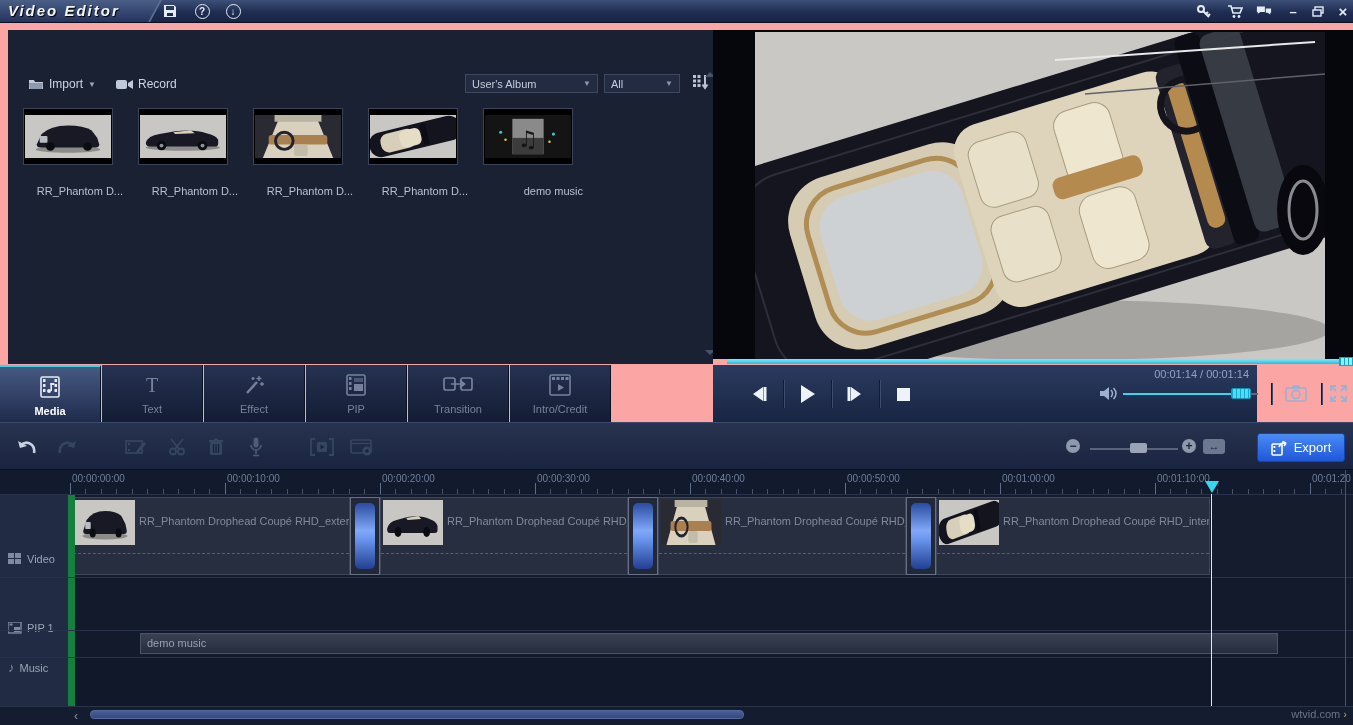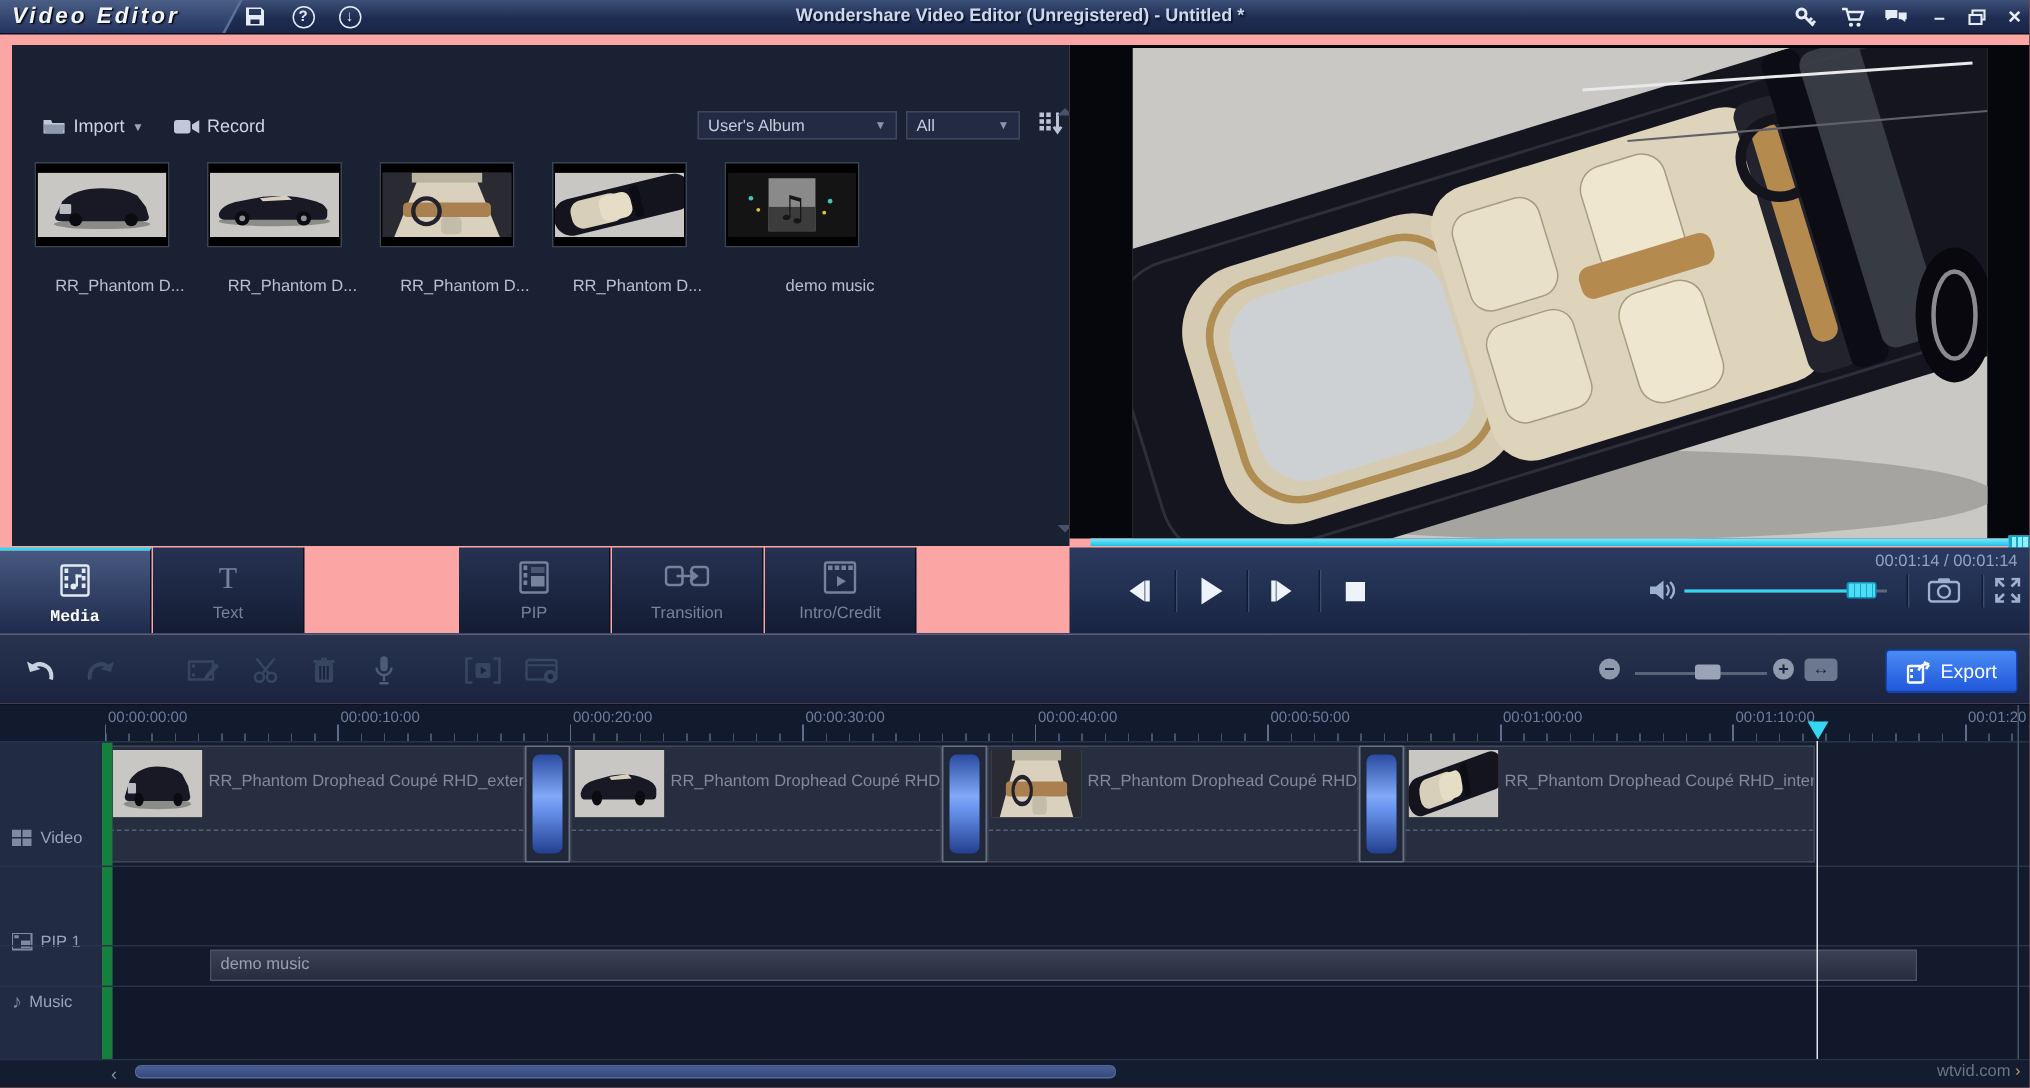--- a/index.html
+++ b/index.html
@@ -34,38 +34,38 @@
   .media-thumb .pic svg{width:100%;height:100%;}
   .media-label{margin-top:20px;font-size:11px;color:#b6c0d0;text-align:right;white-space:nowrap;overflow:hidden;}
   .panel-chevron{position:absolute;left:697px;width:0;height:0;border-left:5px solid transparent;border-right:5px solid transparent;}
 
   
   #preview-panel{position:absolute;left:713px;top:30px;width:640px;height:329px;background:#05070d;}
   #preview-image{position:absolute;left:42px;top:2px;width:570px;height:327px;}
   #seekbar{position:absolute;left:727px;top:359px;width:626px;height:5px;background:linear-gradient(#7ce9fb,#19c2e6);}
   #seek-handle{position:absolute;right:0;top:-2px;width:14px;height:9px;background:#8eeffd;border:1px solid #12a6c8;box-sizing:border-box;
      background-image:repeating-linear-gradient(90deg,#12a6c8 0 1px,transparent 1px 4px);}
-  #control-bar{position:absolute;left:713px;top:365px;width:640px;height:57px;background:linear-gradient(#2b3b60,#182442);}
+  #control-bar{position:absolute;left:713px;top:365px;width:544px;height:57px;background:linear-gradient(#2b3b60,#182442);}
   #time-display{position:absolute;right:8px;top:3px;font-size:11px;color:#8fa3c6;}
   .pbtn{position:absolute;top:14px;height:30px;width:44px;display:flex;align-items:center;justify-content:center;color:#eef3f9;}
   .pbtn-sep{position:absolute;top:15px;width:1px;height:28px;background:#101c36;border-right:1px solid #3c4c6e;}
   .ctl-sep{position:absolute;top:18px;width:1px;height:22px;background:#101c36;border-right:1px solid #3c4c6e;}
   #vol-track{position:absolute;left:410px;top:28px;width:135px;height:2px;background:#5a6880;}
   #vol-fill{position:absolute;left:410px;top:28px;width:112px;height:2px;background:#35d6f2;}
   #vol-handle{position:absolute;left:518px;top:23px;width:20px;height:11px;border-radius:2px;background:#4fdcf5;
      background-image:repeating-linear-gradient(90deg,#15a8ca 0 1px,transparent 1px 4px);border:1px solid #1197b8;box-sizing:border-box;}
 
   
   .tab{position:absolute;top:365px;width:101px;height:57px;box-sizing:border-box;text-align:center;
     background:linear-gradient(#263252,#131c33);border-right:1px solid #0b1120;}
   .tab.active{background:linear-gradient(#475981,#1f2b4c);border-top:2px solid #35d6f2;}
   .tab-icon{display:flex;justify-content:center;margin:9px auto 3px;height:22px;color:#76829c;}
   .tab.active .tab-icon{color:#e4eaf3;}
   .tab-label{font-size:11px;color:#76829c;}
-  .tab.active .tab-label{color:#ffffff;font-weight:bold;font-family:Liberation Mono, monospace;}
+  .tab.active .tab-label{color:#ffffff;font-weight:bold;}
 
   
   #toolbar{position:absolute;left:0;top:422px;width:1353px;height:48px;
      background:linear-gradient(#27334f,#1a2440);border-top:1px solid #3a4a6c;border-bottom:1px solid #0a101f;box-sizing:border-box;}
   .tool{position:absolute;top:12px;width:24px;height:24px;display:flex;align-items:center;justify-content:center;color:#36465f;}
   .tool.bright{color:#c9d2df;}
   .tool.mid{color:#4c5c76;}
   #zoom-track{position:absolute;left:1090px;top:25px;width:88px;height:2px;background:#5a6478;}
   #zoom-handle{position:absolute;left:1130px;top:20px;width:17px;height:10px;background:#9aa4b6;border-radius:2px;}
   .zoom-circ{position:absolute;top:16px;width:14px;height:14px;border-radius:50%;background:#8e99ac;color:#1a2440;
@@ -125,21 +125,20 @@
           <path fill="currentColor" d="M1 1h10l2 2v10H1V1zm2 1v4h8V2H3zm1 7v3h6V9H4z"></path>
         </svg>
     </span>
     <span class="tb-icon" style="left:194px">
       <span class="tb-circle">?</span>
     </span>
     <span class="tb-icon" style="left:225px">
       <span class="tb-circle">↓</span>
     </span>
 
-    <div id="window-title">Wondershare Video Editor (Unregistered) - Untitled *</div>
 
     <span class="tb-icon" style="left:1195px">
       <svg width="15" height="15" viewBox="0 0 15 15">
           <circle cx="5" cy="5" r="3" fill="none" stroke="currentColor" stroke-width="2"></circle>
           <path d="M7 7 L13 13 M10 10 L12 8 M12 12 L14 10" stroke="currentColor" stroke-width="2" fill="none"></path>
         </svg>
     </span>
     <span class="tb-icon" style="left:1227px">
       <svg width="16" height="15" viewBox="0 0 16 15">
           <path d="M1 2h3l2 7h7l2-5H5" fill="none" stroke="currentColor" stroke-width="1.6"></path>
@@ -407,20 +406,33 @@
     <span class="tab-label">Media</span>
   </div>
   <div class="tab" style="left:102px">
     <span class="tab-icon">
       <svg width="22" height="22" viewBox="0 0 22 22">
           <text x="11" y="18" text-anchor="middle" font-size="20" font-family="Liberation Serif, serif" fill="currentColor">T</text>
         </svg>
     </span>
     <span class="tab-label">Text</span>
   </div>
+  <div class="tab" style="left:204px">
+    <span class="tab-icon">
+      <svg width="22" height="22" viewBox="0 0 22 22">
+          <path d="M4 19 L14 8" stroke="currentColor" stroke-width="2.4"></path>
+          <g stroke="currentColor" stroke-width="1.4">
+            <path d="M16 2 v5 M13.5 4.5 h5"></path>
+            <path d="M19 8 v4 M17 10 h4"></path>
+            <path d="M10 3 v3 M8.5 4.5 h3"></path>
+          </g>
+        </svg>
+    </span>
+    <span class="tab-label">Effect</span>
+  </div>
   <div class="tab" style="left:306px">
     <span class="tab-icon">
       <svg width="24" height="22" viewBox="0 0 24 22">
           <rect x="3" y="1" width="18" height="20" rx="1.5" fill="none" stroke="currentColor" stroke-width="1.6"></rect>
           <g fill="currentColor">
             <rect x="5" y="3" width="2.5" height="3"></rect>
             <rect x="5" y="8" width="2.5" height="3"></rect>
             <rect x="5" y="13" width="2.5" height="3"></rect>
             <rect x="10" y="10" width="9" height="7"></rect>
             <rect x="10" y="4" width="9" height="4" opacity=".5"></rect>

